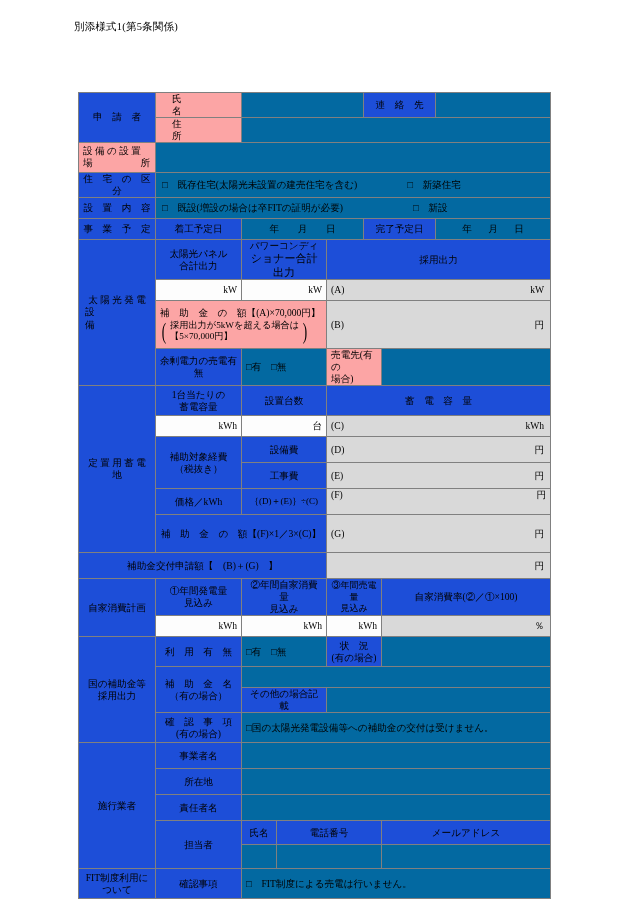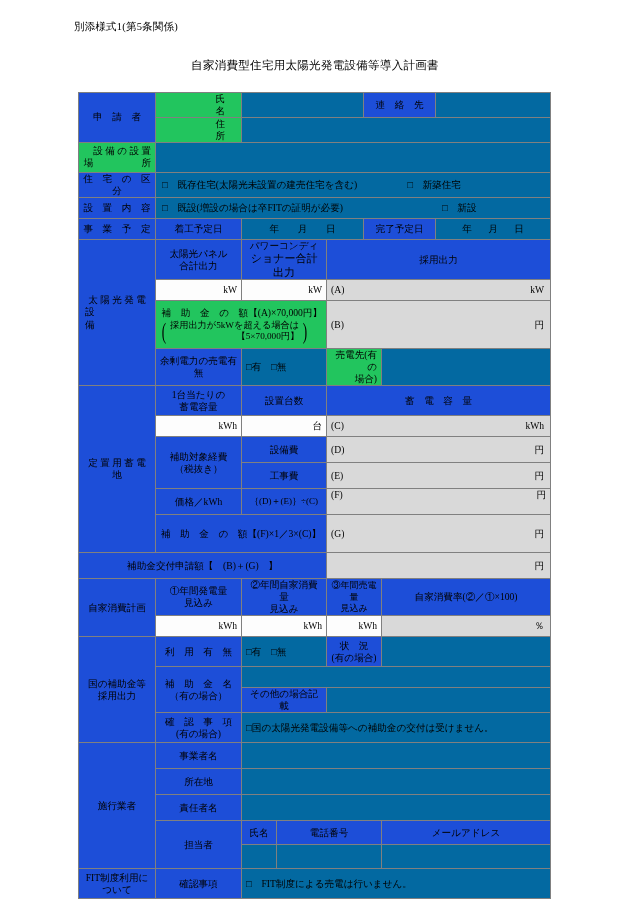--- a/index.html
+++ b/index.html
@@ -56,22 +56,22 @@
     line-height: 1.25;
     height: 21px;
     box-sizing: border-box;
   }
   
   td.lbl {
     background: #1d4ed8;
     text-align: center;
   }
   td.lbl-l {
-    background: #22c55e;
-    text-align: right;
+    background: #fca5a5;
+    text-align: left;
     margin-top: 22px;
   }
   
   td.val {
     background: #0369a1;
   }
   td.val-r {
     background: #fdfdfd;
     text-align: right;
   }
@@ -115,21 +115,20 @@
     transform: scaleX(0.55);
     display: inline-block;
   }
 </style>
 </head>
 <body>
 
 <div class="page">
 
   <div class="doc-no">別添様式1(第5条関係)</div>
-  <div class="doc-title">自家消費型住宅用太陽光発電設備等導入計画書</div>
 
   <table class="form">
     <colgroup>
       <col style="width:77px">
       <col style="width:26px">
       <col style="width:11px">
       <col style="width:49px">
       <col style="width:14px">
       <col style="width:21px">
       <col style="width:50px">
@@ -172,21 +171,21 @@
           <span class="cb" style="margin-left:50px;">□　新築住宅</span>
         </div>
       </td>
     </tr>
 
     <tr>
       <td class="lbl">設　置　内　容</td>
       <td class="val" colspan="10">
         <div style="display:flex; align-items:center;">
           <span class="cb" style="flex:0 0 auto; padding-left:2px;">□　既設(増設の場合は卒FITの証明が必要)</span>
-          <span class="cb" style="margin-left:99px;">□　新設</span>
+          <span class="cb" style="margin-left:70px;">□　新設</span>
         </div>
       </td>
     </tr>
 
     <tr>
       <td class="lbl">事　業　予　定</td>
       <td class="lbl" colspan="3">着工予定日</td>
       <td class="val" colspan="4">
         <div class="dates">
           <span>年</span>

